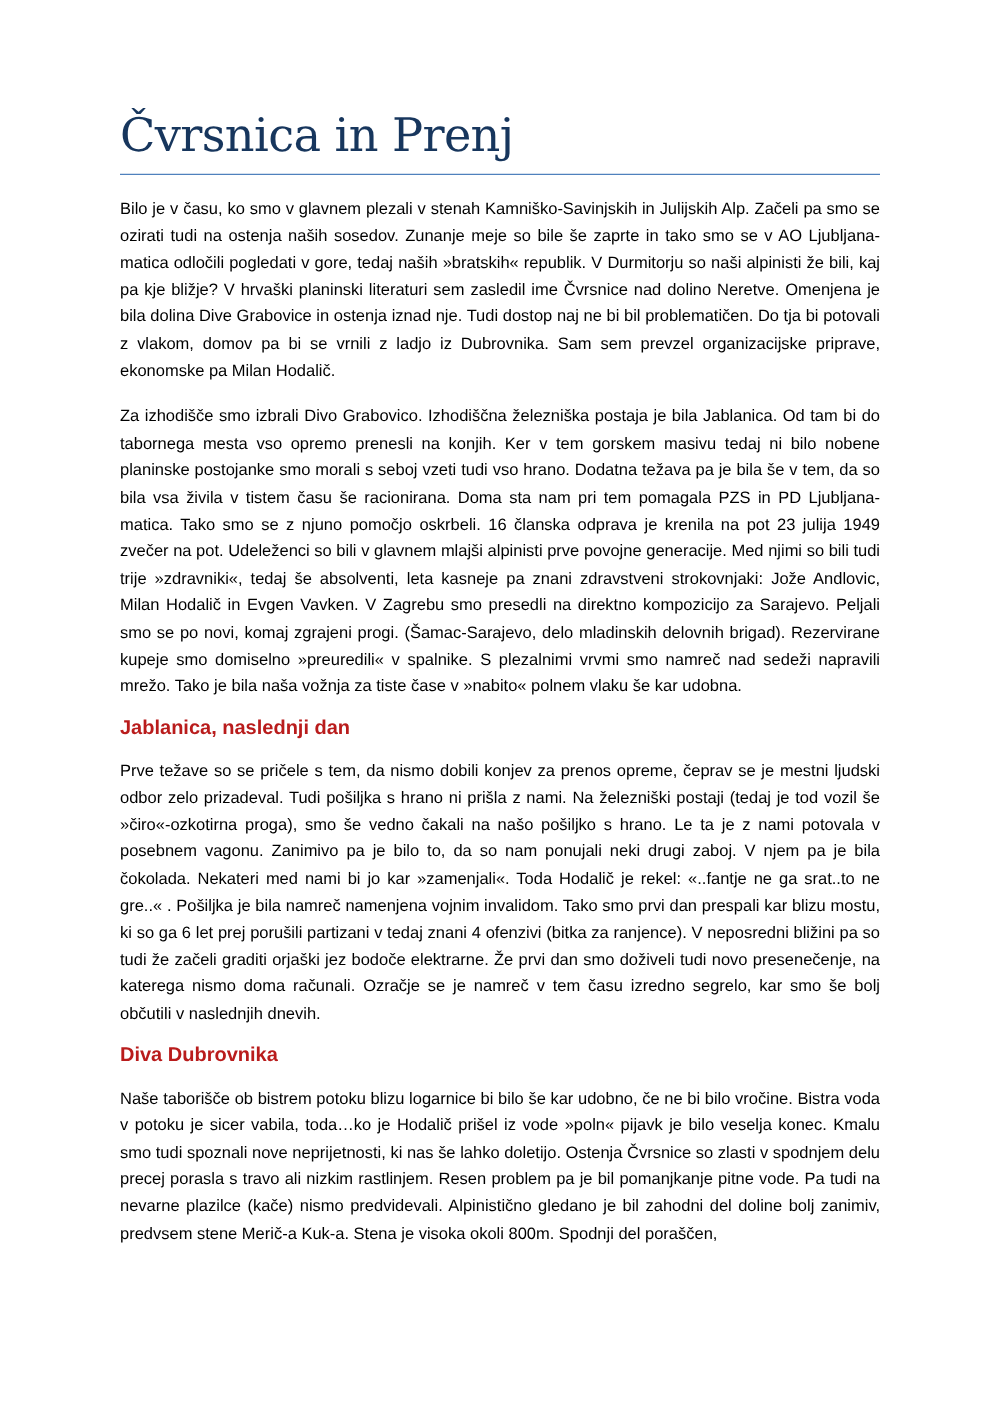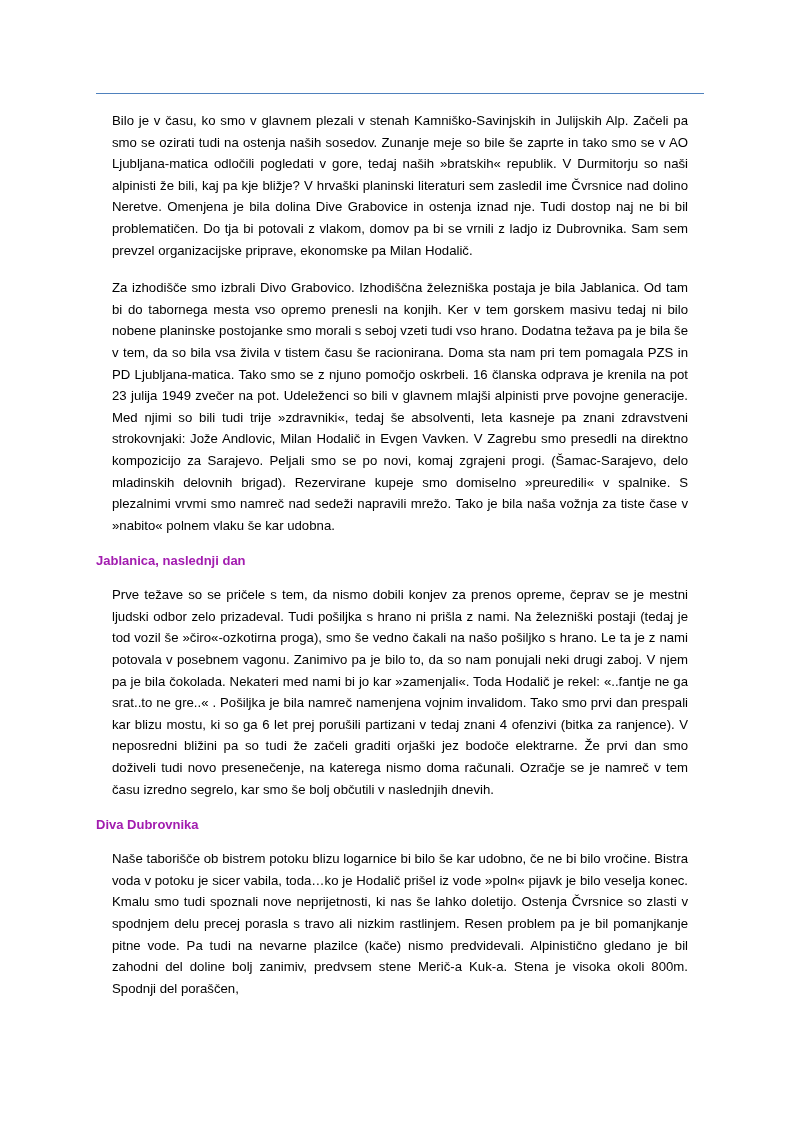--- a/index.html
+++ b/index.html
@@ -10,34 +10,35 @@
       font-size: 37px; color: #17365d; line-height: 46px; margin: 0;
       letter-spacing: -0.5px; font-weight: normal;
     }
     .title-rule { height: 0; border-top: 1.5px solid #4f81bd; margin: 7px 0 0 0; }
     .subtitle {
       font-family: "Liberation Sans", sans-serif; font-weight: bold; font-style: italic;
       font-size: 13px; color: #000; margin: 22px 0 0 0; line-height: 18px;
     }
     .para {
       font-family: "Liberation Sans", sans-serif; font-size: 13.2px; color: #000;
-      line-height: 21.6px; text-align: justify; margin: 16px;
+      line-height: 21.6px; text-align: justify; margin: 0;
     }
     .para.first { margin-top: 16px; }
     .para.gap { margin-top: 15px; }
     .heading {
       font-family: "Liberation Sans", sans-serif; font-weight: bold;
-      font-size: 13px; color: #a21caf; line-height: 18px; margin: 14px 0 0 0;
+      font-size: 16px; color: #b91c1c; line-height: 18px; margin: 14px 0 0 0;
     }
     .heading + .para { margin-top: 14px; }
   </style>
 </head>
 <body>
 
 <div class="page">
+  <h1 class="title">Čvrsnica in Prenj</h1>
   <div class="title-rule"></div>
 
   <p class="para first">Bilo je v času, ko smo v glavnem plezali v stenah Kamniško-Savinjskih in Julijskih Alp. Začeli pa smo se ozirati tudi na ostenja naših sosedov. Zunanje meje so bile še zaprte in tako smo se v AO Ljubljana-matica odločili pogledati v gore, tedaj naših »bratskih« republik. V Durmitorju so naši alpinisti že bili, kaj pa kje bližje? V hrvaški planinski literaturi sem zasledil ime Čvrsnice nad dolino Neretve. Omenjena je bila dolina Dive Grabovice in ostenja iznad nje. Tudi dostop naj ne bi bil problematičen. Do tja bi potovali z vlakom, domov pa bi se vrnili z ladjo iz Dubrovnika. Sam sem prevzel organizacijske priprave, ekonomske pa Milan Hodalič.</p>
   <p class="para gap">Za izhodišče smo izbrali Divo Grabovico. Izhodiščna železniška postaja je bila Jablanica. Od tam bi do tabornega mesta vso opremo prenesli na konjih. Ker v tem gorskem masivu tedaj ni bilo nobene planinske postojanke smo morali s seboj vzeti tudi vso hrano. Dodatna težava pa je bila še v tem, da so bila vsa živila v tistem času še racionirana. Doma sta nam pri tem pomagala PZS in PD Ljubljana-matica. Tako smo se z njuno pomočjo oskrbeli. 16 članska odprava je krenila na pot 23 julija 1949 zvečer na pot. Udeleženci so bili v glavnem mlajši alpinisti prve povojne generacije. Med njimi so bili tudi trije »zdravniki«, tedaj še absolventi, leta kasneje pa znani zdravstveni strokovnjaki: Jože Andlovic, Milan Hodalič in Evgen Vavken. V Zagrebu smo presedli na direktno kompozicijo za Sarajevo. Peljali smo se po novi, komaj zgrajeni progi. (Šamac-Sarajevo, delo mladinskih delovnih brigad). Rezervirane kupeje smo domiselno »preuredili« v spalnike. S plezalnimi vrvmi smo  namreč nad sedeži napravili mrežo. Tako je bila naša vožnja za tiste čase v »nabito« polnem vlaku še kar udobna.</p>
 
   <h2 class="heading">Jablanica, naslednji dan</h2>
   <p class="para">Prve težave so se pričele s tem, da nismo dobili konjev za prenos opreme, čeprav se je mestni ljudski odbor zelo prizadeval. Tudi pošiljka s hrano ni prišla z nami. Na železniški postaji (tedaj je tod vozil še »čiro«-ozkotirna proga), smo še vedno čakali na našo pošiljko s hrano. Le ta je z nami potovala v posebnem vagonu. Zanimivo pa je bilo to, da so nam ponujali neki drugi zaboj. V njem pa je bila čokolada. Nekateri med nami bi jo kar »zamenjali«. Toda Hodalič je rekel: «..fantje ne ga srat..to ne gre..« . Pošiljka je bila namreč  namenjena vojnim invalidom. Tako smo prvi dan prespali kar blizu mostu, ki so ga 6 let prej porušili partizani v tedaj znani 4 ofenzivi (bitka za ranjence). V neposredni bližini pa so tudi že začeli graditi  orjaški jez bodoče elektrarne. Že prvi dan smo doživeli tudi novo presenečenje, na katerega nismo doma računali. Ozračje se je namreč  v tem času izredno segrelo, kar smo  še bolj občutili v naslednjih dnevih.</p>
 
   <h2 class="heading">Diva Dubrovnika</h2>
   <p class="para">Naše taborišče ob bistrem potoku blizu logarnice  bi bilo še kar udobno, če ne bi bilo vročine. Bistra voda v potoku je sicer vabila, toda…ko je Hodalič prišel iz vode »poln« pijavk je bilo veselja konec. Kmalu smo tudi spoznali nove neprijetnosti, ki nas še lahko doletijo. Ostenja Čvrsnice so zlasti v spodnjem delu precej porasla s travo ali nizkim rastlinjem. Resen problem pa je bil pomanjkanje pitne vode. Pa tudi na nevarne plazilce (kače)  nismo predvidevali. Alpinistično gledano je bil zahodni del doline bolj zanimiv, predvsem stene Merič-a Kuk-a. Stena je visoka okoli 800m. Spodnji del poraščen,</p>

